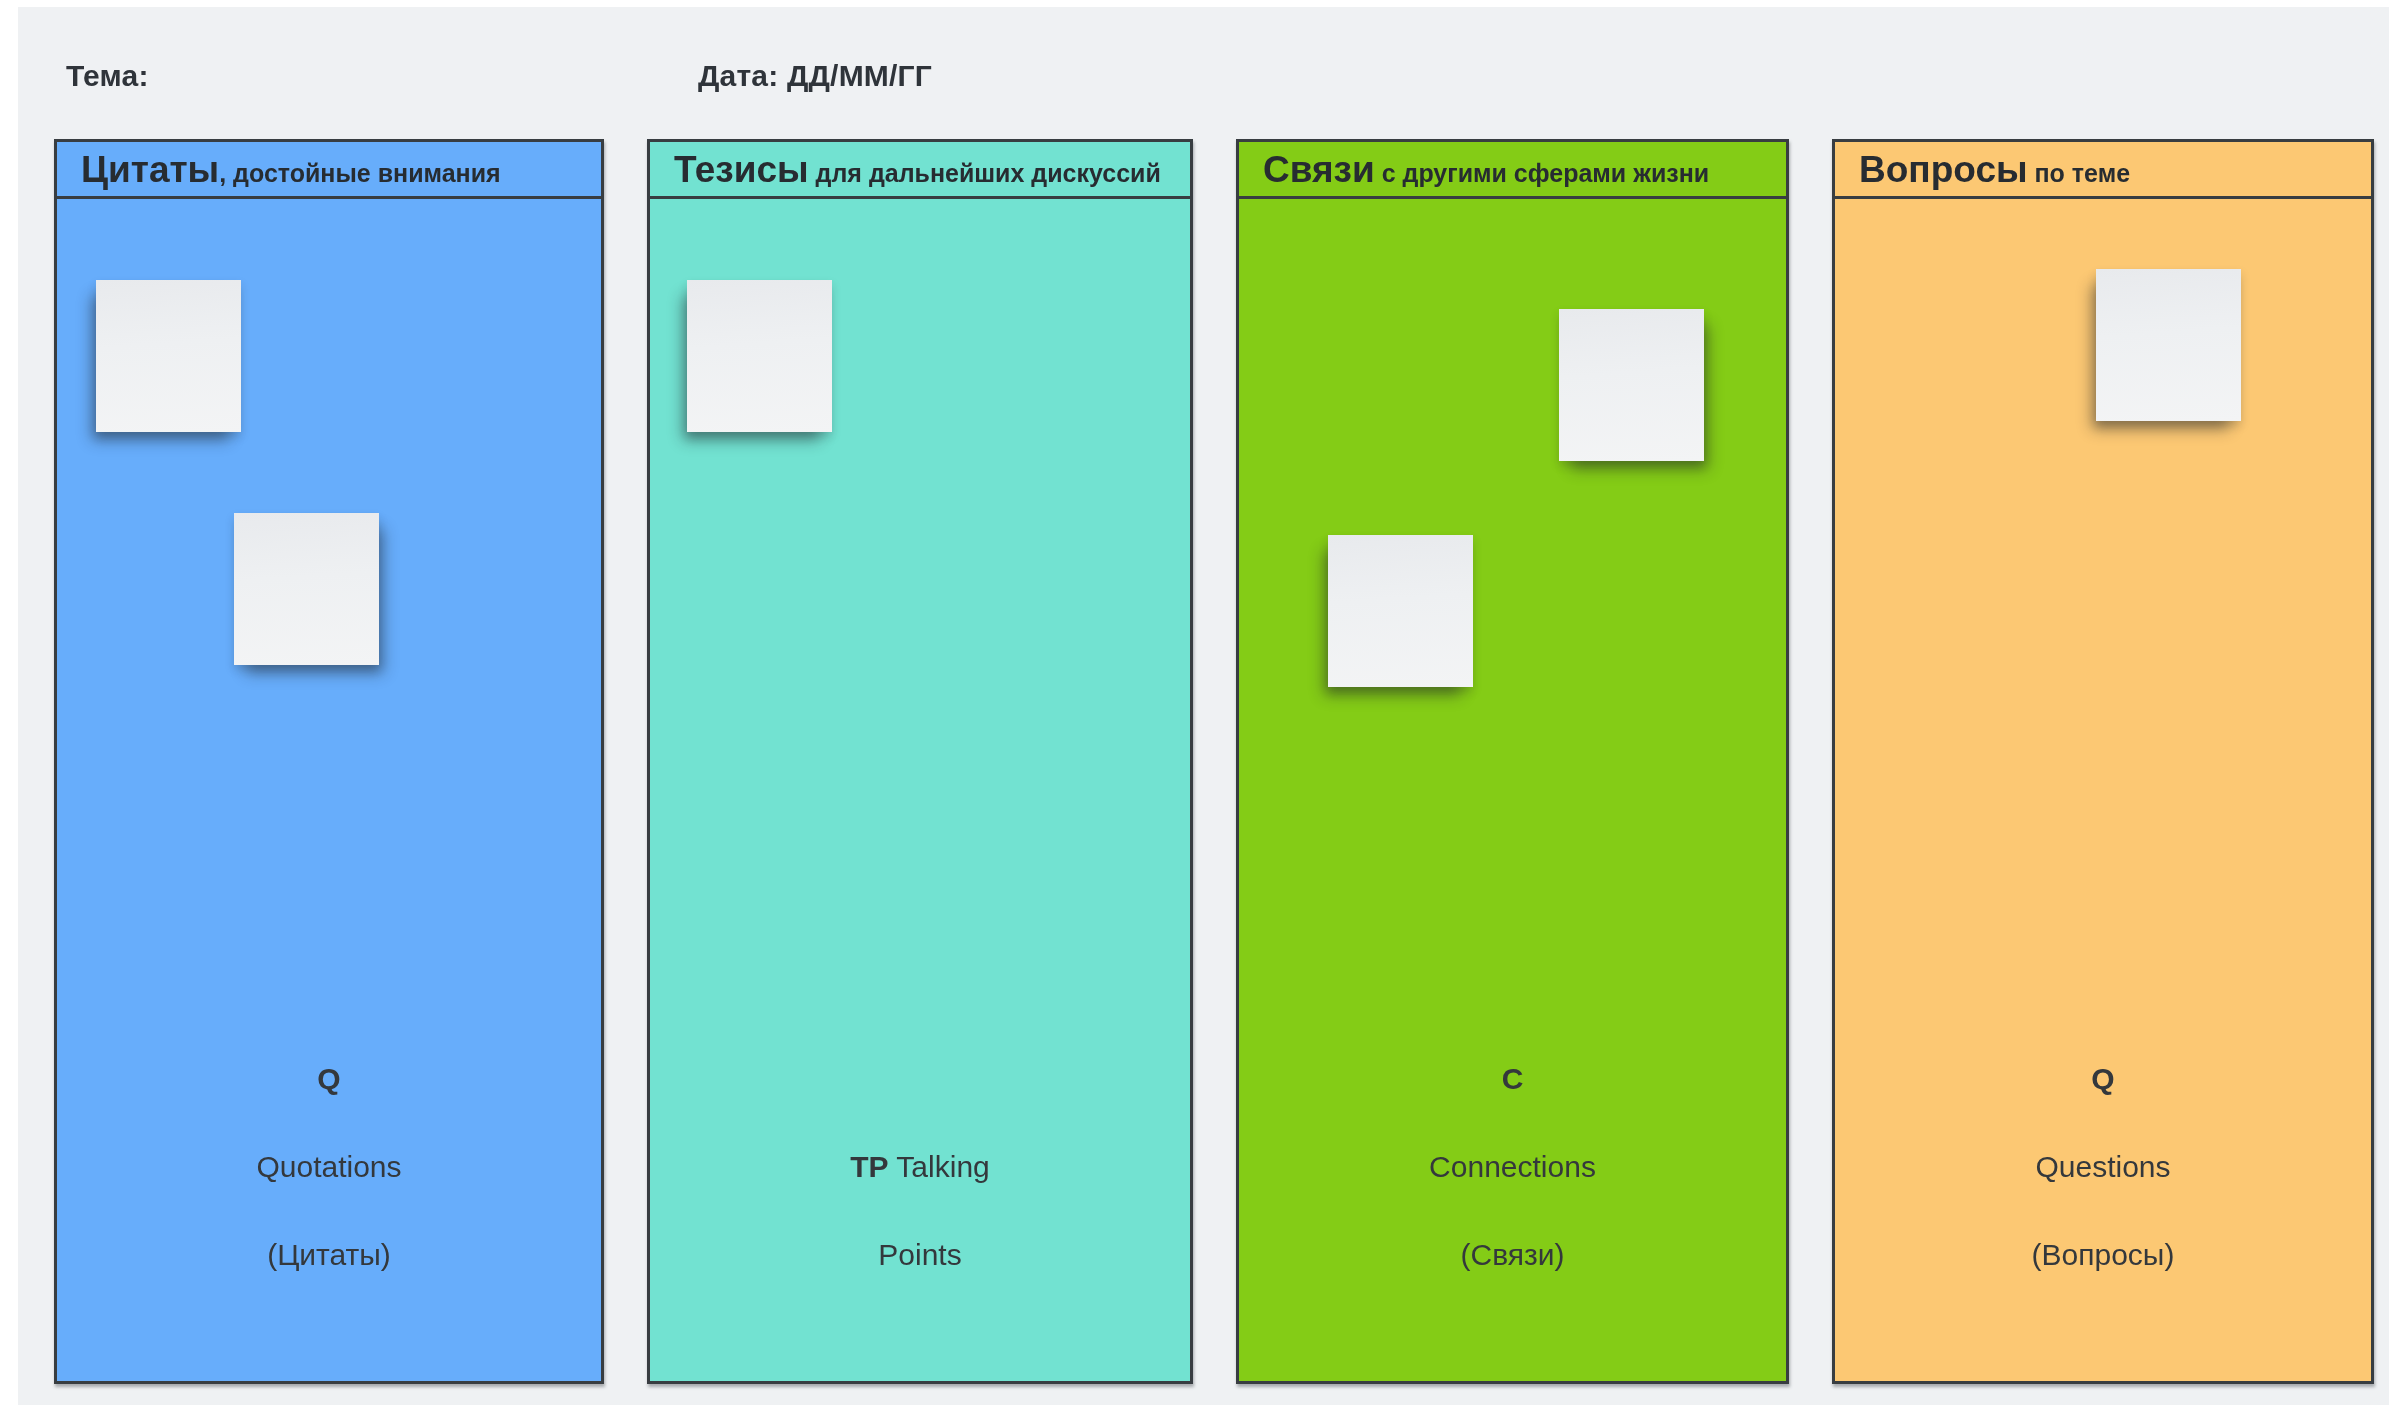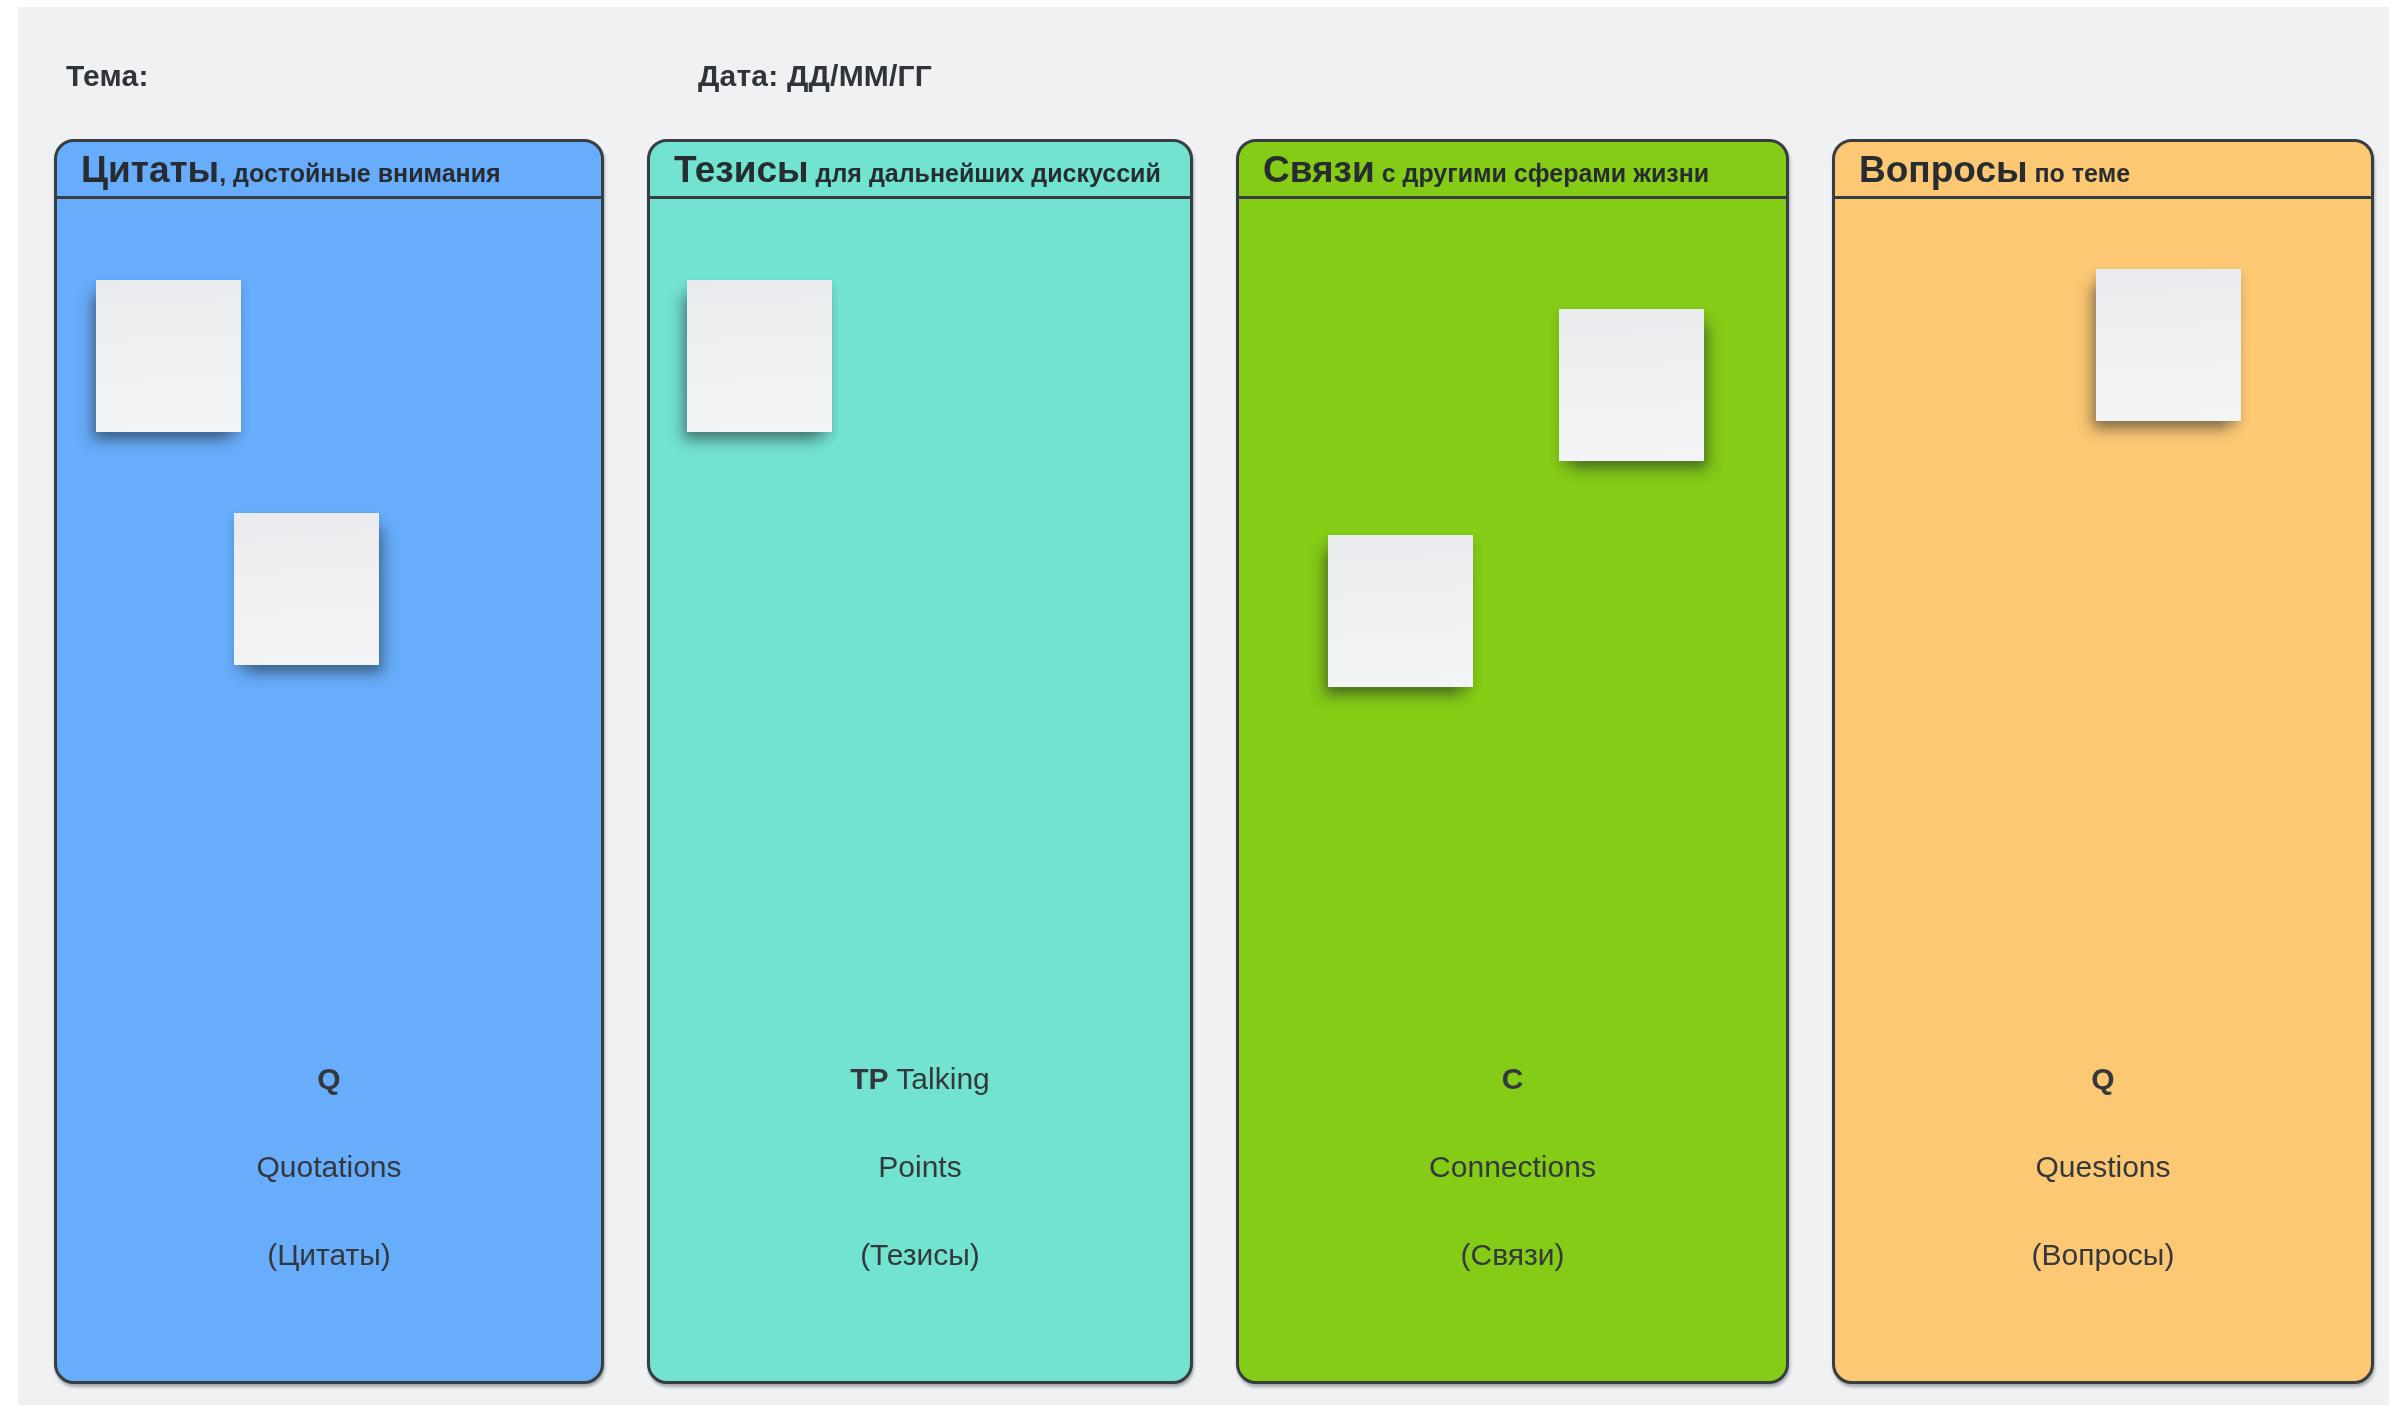--- a/index.html
+++ b/index.html
@@ -35,21 +35,21 @@
     position: absolute;
     left: 36px;   
     top: 132px;   
     display: flex;
     gap: 43px;
   }
   .column {
     position: relative;
     height: 1245px;
     border: 3px solid #383d41;
-    border-radius: 20px;
+    border-radius: 0;
     box-sizing: border-box;
     box-shadow: 1px 3px 3px rgba(52, 58, 64, 0.38);
   }
   .col-w1 { width: 550px; }
   .col-w2 { width: 546px; }
   .col-w3 { width: 553px; }
   .col-w4 { width: 542px; }
 
   .col-header {
     height: 54px;
@@ -115,21 +115,20 @@
         <div class="fl-line">(Цитаты)</div>
       </div>
     </section>
 
     <section class="column col-w2" style="background-color: rgb(114, 226, 209);">
       <header class="col-header"><span class="h-main">Тезисы</span><span class="h-sub"> для дальнейших дискуссий</span></header>
       <div class="note curl-left" style="left:37px; top:138px;"></div>
       <div class="footer-label">
         <div class="fl-line"><span class="fl-bold">TP</span><span> Talking</span></div>
         <div class="fl-line">Points</div>
-        <div class="fl-line">(Тезисы)</div>
       </div>
     </section>
 
     <section class="column col-w3" style="background-color: #84cc16;">
       <header class="col-header"><span class="h-main">Связи</span><span class="h-sub"> с другими сферами жизни</span></header>
       <div class="note curl-right" style="left:320px; top:167px;"></div>
       <div class="note curl-left" style="left:89px;  top:393px;"></div>
       <div class="footer-label">
         <div class="fl-line"><span class="fl-bold">C</span><span></span></div>
         <div class="fl-line">Connections</div>

